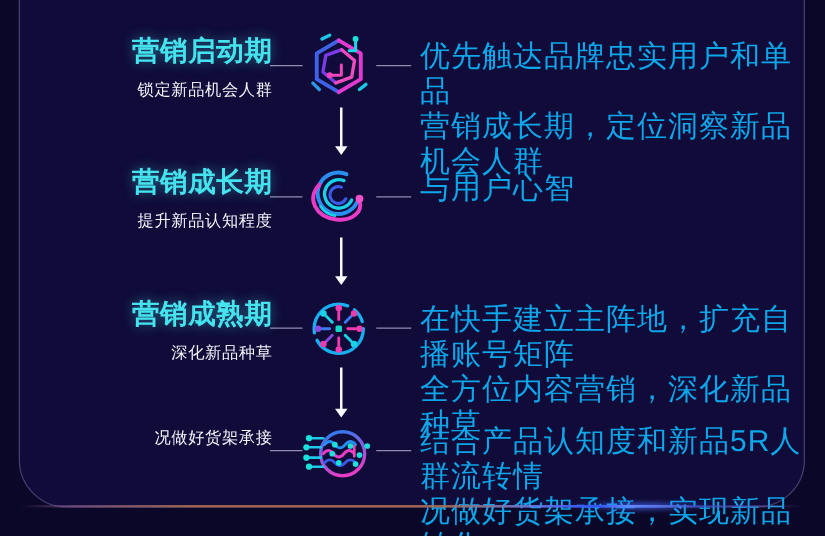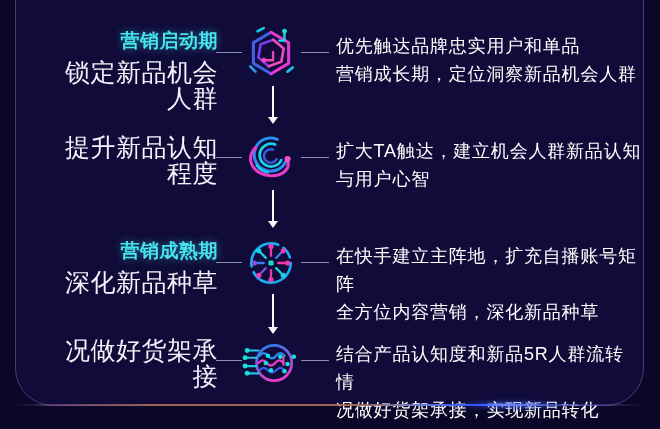--- a/index.html
+++ b/index.html
@@ -42,41 +42,41 @@
   .row { position:absolute; left:0; width:660px; }
   .row1 { top:26px; }
   .row2 { top:131px; }
   .row3 { top:236px; }
   .row4 { top:334px; }
   .title-block {
     position:absolute; left:40px; top:0;
     width:178px; text-align:right;
   }
   .stage-title {
-    font-size:19px; font-weight:bold; line-height:30px;
+    font-size:22px; font-weight:bold; line-height:30px;
     color:#45e3ee; letter-spacing:0.5px;
     text-shadow:0 0 10px rgba(69,227,238,0.45);
   }
   .stage-subtitle {
-    font-size:25px; line-height:26px; margin-top:3px;
+    font-size:13px; line-height:26px; margin-top:3px;
     color:#f3f3fb; letter-spacing:0.5px;
   }
   .icon-wrap {
     position:absolute; left:242px; width:58px; height:58px;
   }
   .row1 .icon-wrap { top:-2px; }
   .row2 .icon-wrap { top:-1px; }
   .row3 .icon-wrap { top:-2px; }
   .row4 .icon-wrap { top:0px; }
   .desc-block {
     position:absolute; left:336px; top:6px; width:306px;
   }
   .desc-line {
-    font-size:18px; line-height:28px; letter-spacing:0.8px;
-    color:#ffffff;
+    font-size:24px; line-height:28px; letter-spacing:0.8px;
+    color:#0ea5e9;
   }
   .dash {
     position:absolute; height:1px;
     background:rgba(165,165,200,0.85);
   }
   .dash-left  { left:216px; width:26px; top:26px; }
   .dash-right { left:301px; width:28px; top:26px; }
   .arrow {
     position:absolute; left:272px; width:2px;
     background:#f8f8ff;
@@ -123,38 +123,38 @@
   <div class="desc-block">
     <div class="desc-line">优先触达品牌忠实用户和单品</div>
     <div class="desc-line">营销成长期，定位洞察新品机会人群</div>
   </div>
 </div>
 
 <div class="arrow arrow1"></div>
 
 <div class="row row2">
   <div class="title-block">
+    <div class="stage-title">营销成长期</div>
     <div class="stage-subtitle">提升新品认知程度</div>
   </div>
   <div class="dash dash-left"></div>
   <div class="icon-wrap">
     <svg width="58" height="58" viewBox="0 0 56 56" fill="none">
       <g stroke-linecap="round">
         <path d="M34 9 A16 16 0 1 0 42 31" stroke="#2a8ef0" stroke-width="3"></path>
         <path d="M32 14 A11 11 0 1 0 38 29" stroke="#19d0e8" stroke-width="2.6"></path>
         <path d="M30 19 A6.5 6.5 0 1 0 33.5 28" stroke="#3a5ae8" stroke-width="2.4"></path>
         <path d="M14 34 Q18 40 25 41" stroke="#19d0e8" stroke-width="2.2"></path>
         <path d="M13 17 C3 28 10 42 26 44 C38 45.5 47 38 44 30" stroke="#e83cc8" stroke-width="3"></path>
         <circle cx="44" cy="28" r="3" fill="#f050c8"></circle>
       </g>
     </svg>
   </div>
   <div class="dash dash-right"></div>
   <div class="desc-block">
-    <div class="desc-line">扩大TA触达，建立机会人群新品认知</div>
     <div class="desc-line">与用户心智</div>
   </div>
 </div>
 
 <div class="arrow arrow2"></div>
 
 <div class="row row3">
   <div class="title-block">
     <div class="stage-title">营销成熟期</div>
     <div class="stage-subtitle">深化新品种草</div>

